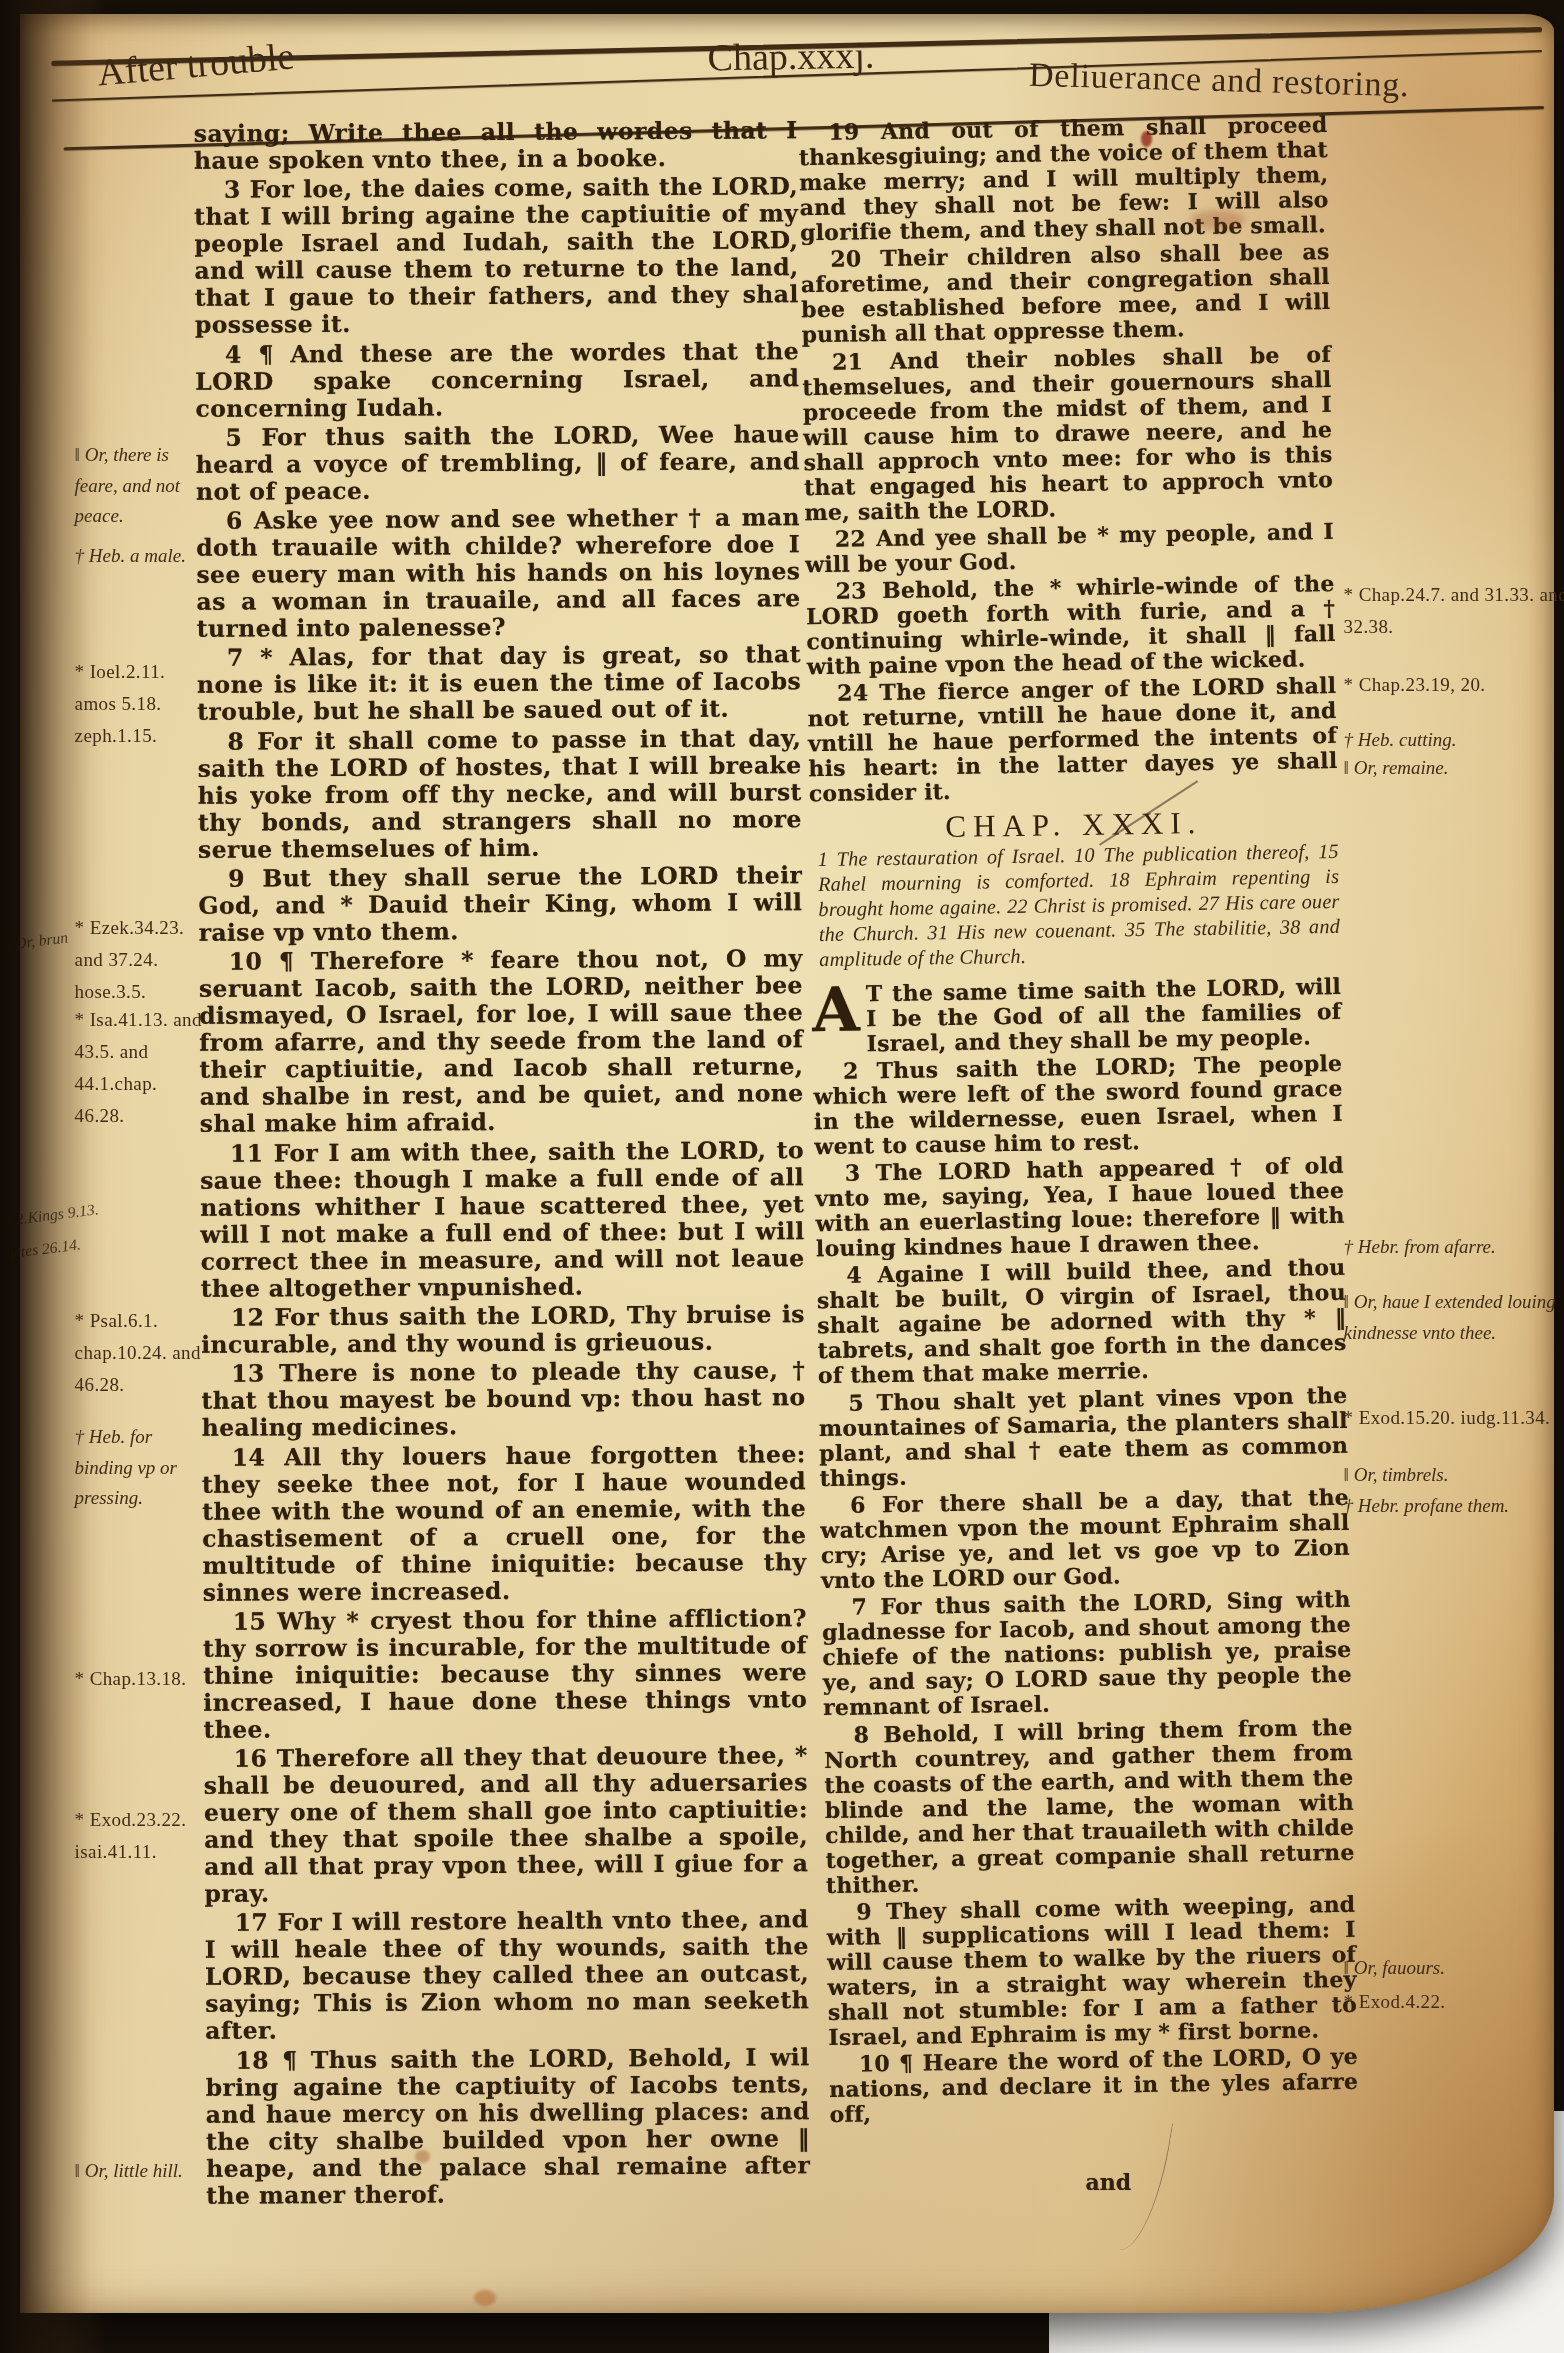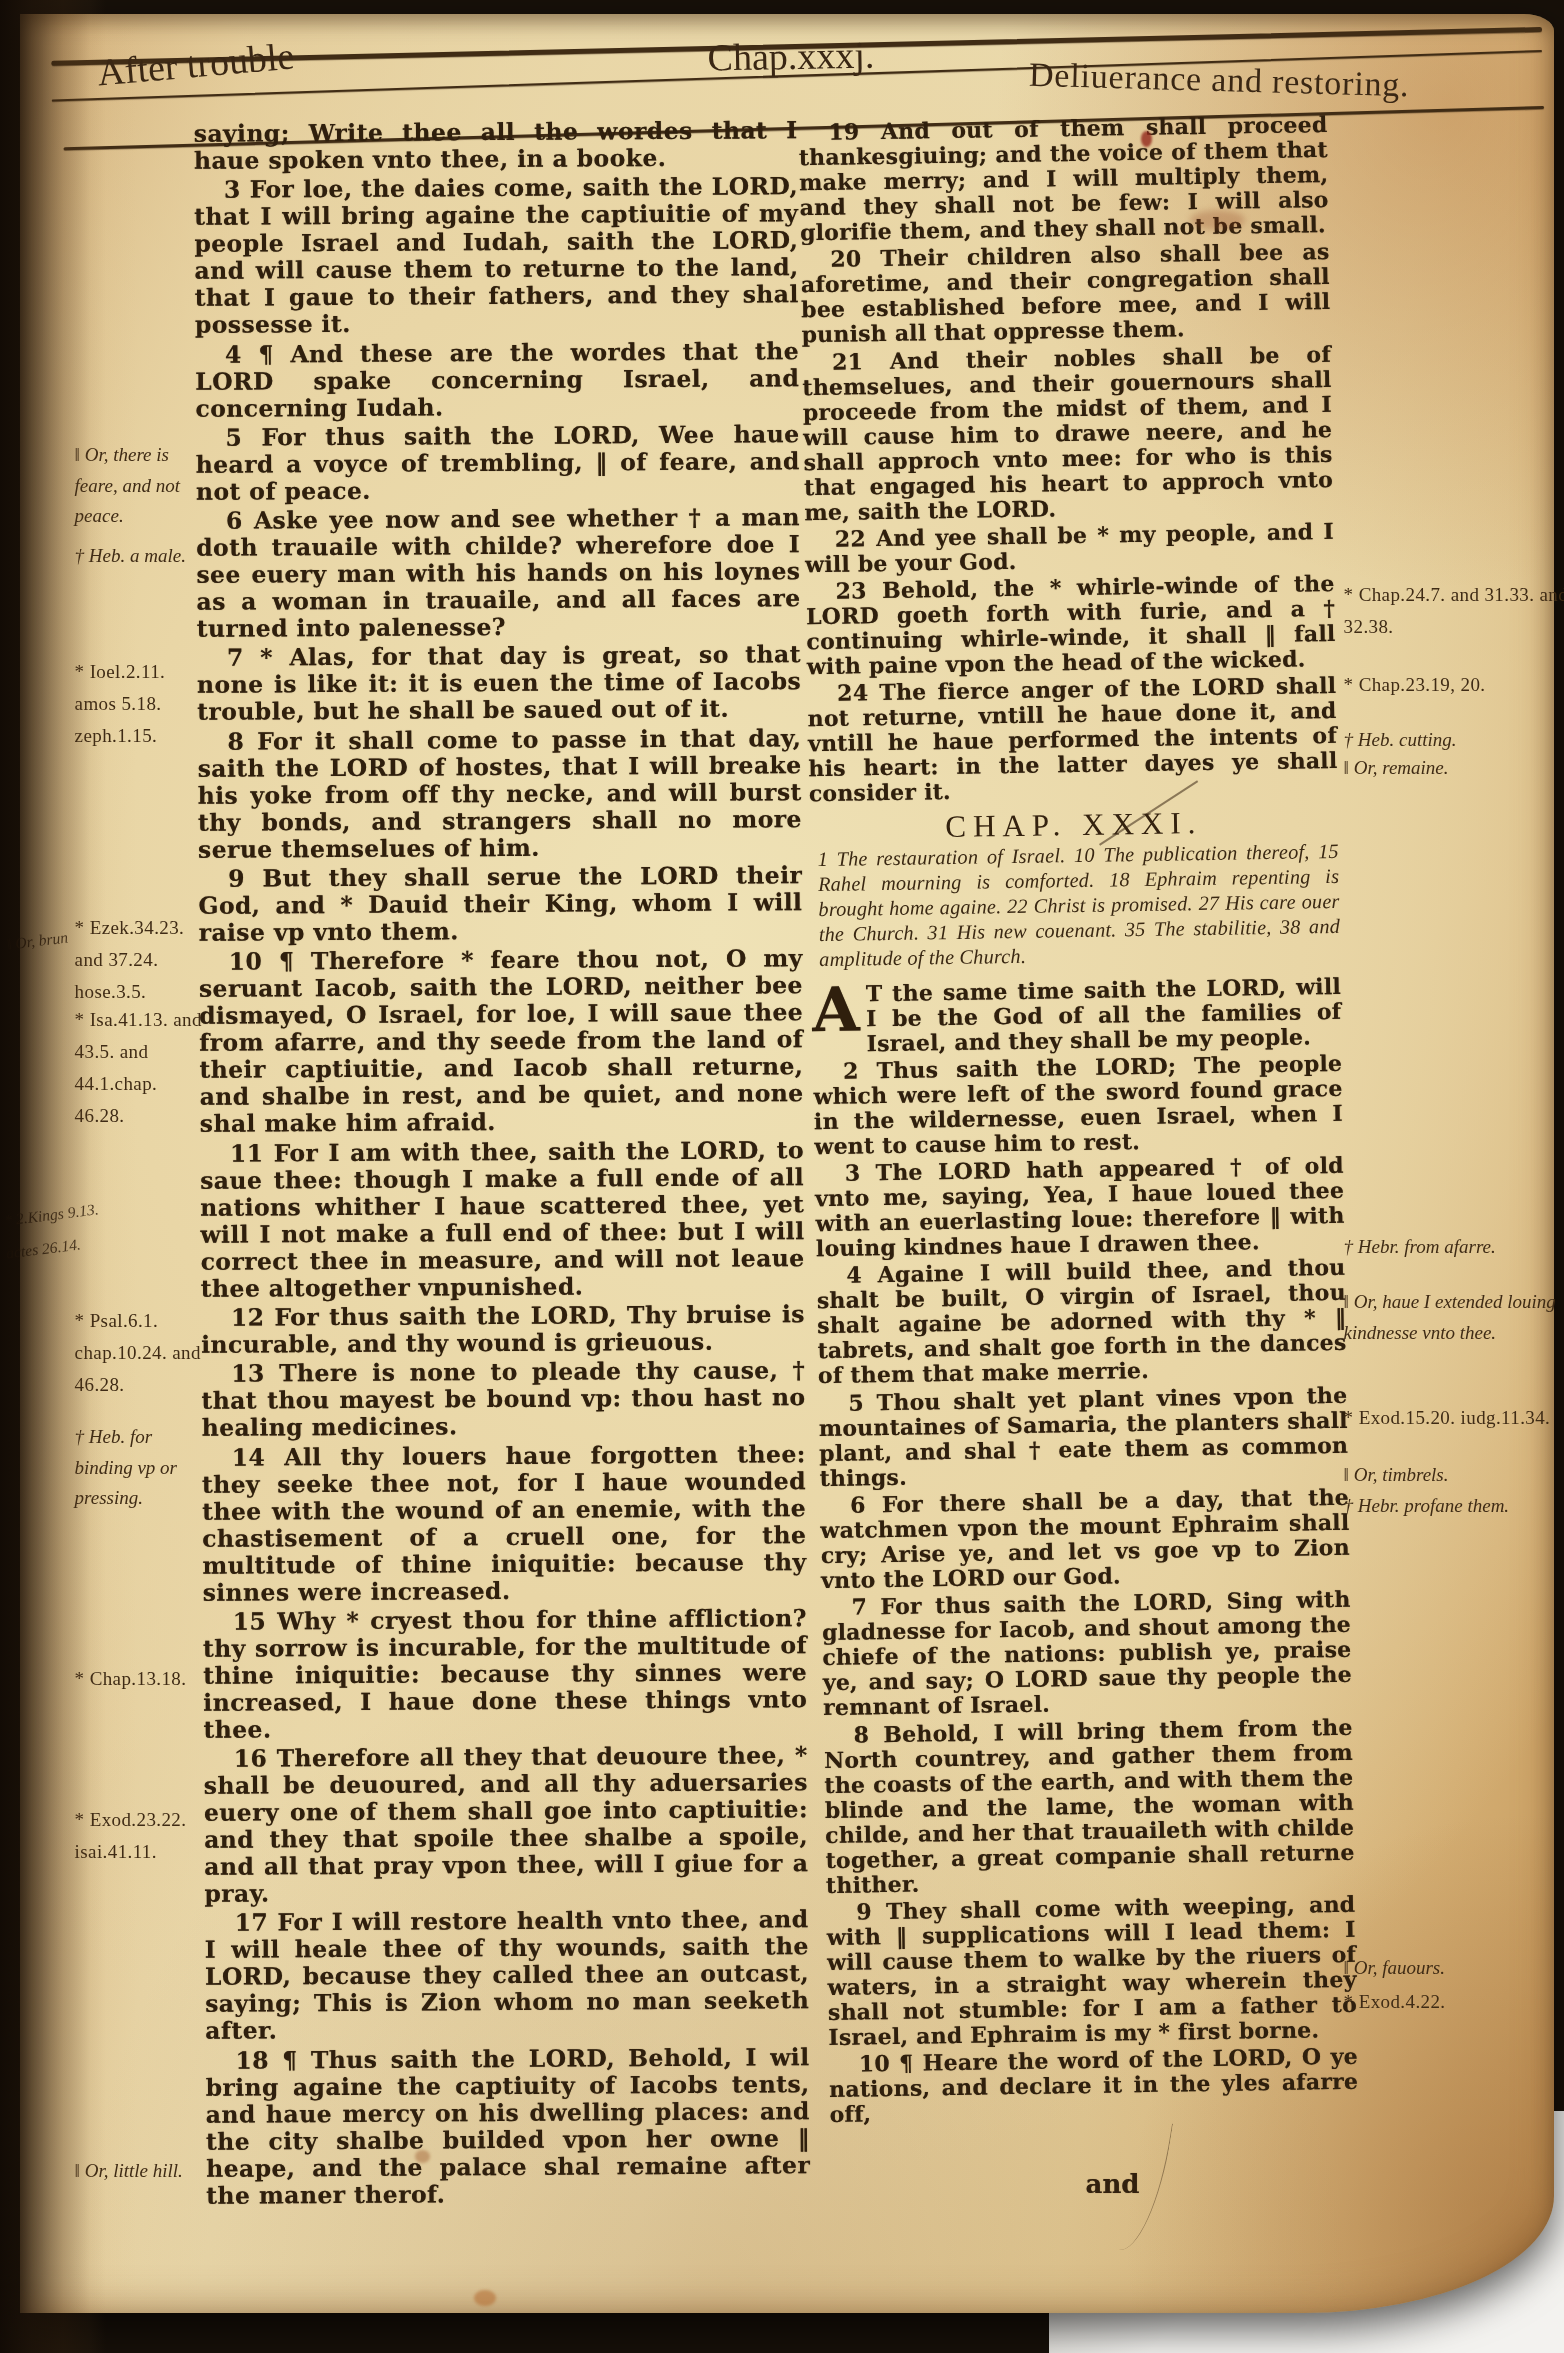--- a/index.html
+++ b/index.html
@@ -40,21 +40,21 @@
        margin:0 0 9.4px 7.8px;color:#3a2813;text-shadow:none;text-align:justify;}
   .dropcap{float:left;font-size:61px;line-height:49px;margin:3.1px 6.3px 0 0;font-weight:700;}
   p.first-verse{text-indent:0;}
   .note{position:absolute;font-family:"Liberation Serif",serif;font-style:italic;font-weight:400;
        font-size:19px;line-height:30.5px;color:#3f2b15;}
   .note.roman{font-style:normal;letter-spacing:0.4px;line-height:32px;}
   .left-note{left:55px;width:137px;}
   .right-note{left:1324px;width:225px;}
   .fold-note{position:absolute;font-family:"Liberation Serif",serif;font-style:italic;font-size:15.6px;line-height:20.3px;
        color:rgba(45,28,12,.85);transform:rotate(-7deg);white-space:nowrap;}
-  .catchword{position:absolute;left:1066px;top:2155px;font-size:26px;font-weight:700;color:#32200e;
+  .catchword{position:absolute;left:1066px;top:2155px;font-size:22px;font-weight:700;color:#32200e;
        text-shadow:0 0 0.8px rgba(47,31,13,.6);}
   .stain{position:absolute;pointer-events:none;border-radius:50%;}
   #stain1{left:1121px;top:117px;width:11px;height:15.6px;background:rgba(146,40,28,.8);filter:blur(0.8px);}
   #stain2{left:1170px;top:196px;width:55px;height:20.3px;background:rgba(140,60,30,.28);filter:blur(3.1px);}
   #stain3{left:454px;top:2276px;width:22px;height:15.6px;background:rgba(178,105,48,.55);filter:blur(1.6px);}
   #stain4{left:395px;top:2136px;width:15.6px;height:12.5px;background:rgba(150,80,35,.4);filter:blur(1.6px);}
   .scratch{position:absolute;pointer-events:none;border:none;}
   #scratch1{left:1095px;top:2105px;width:47px;height:133px;border-right:1.6px solid rgba(60,40,20,.45);
        border-bottom-right-radius:70% 90%;transform:rotate(9deg);}
   #scratch2{left:1070px;top:798px;width:117px;height:1.6px;background:rgba(60,40,20,.55);transform:rotate(-33deg);}

